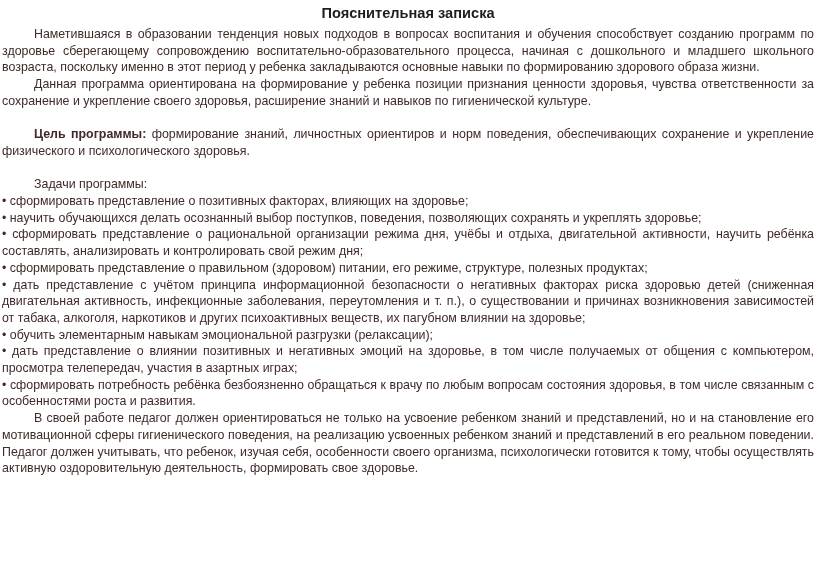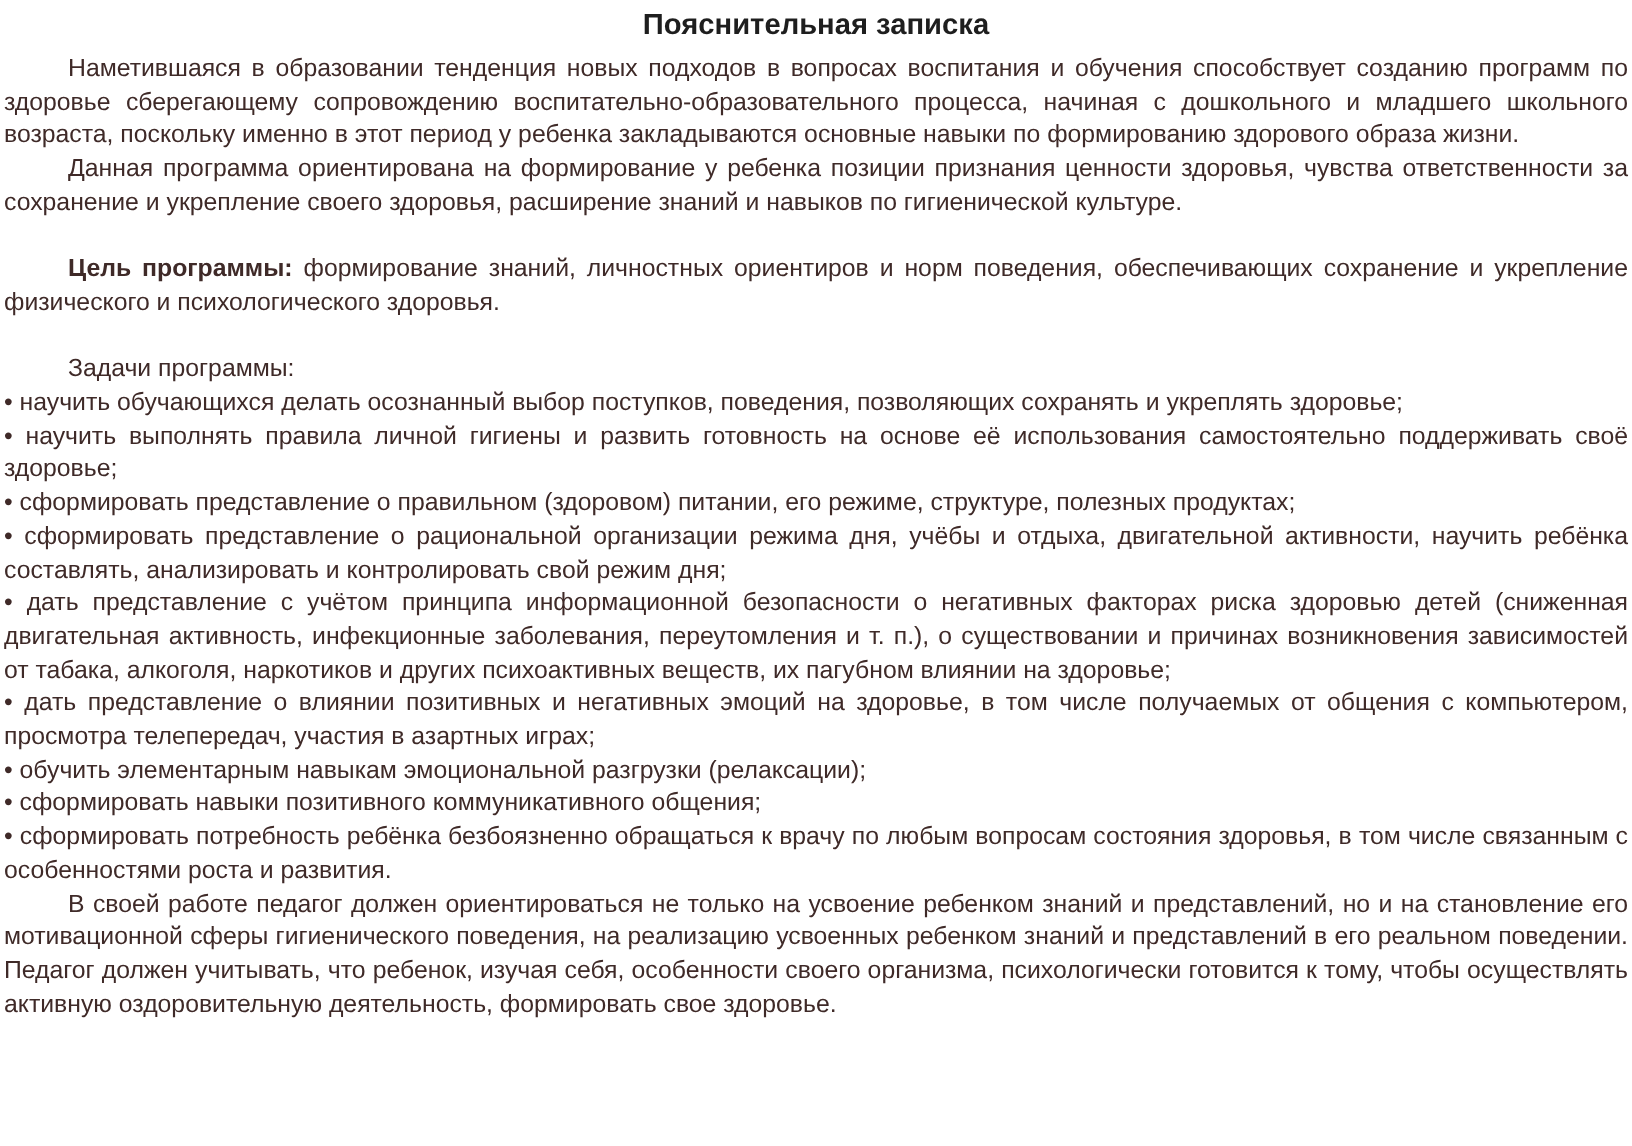--- a/index.html
+++ b/index.html
@@ -62,36 +62,35 @@
   <p class="para indent">Данная программа ориентирована на формирование у ребенка позиции признания ценности здоровья, чувства ответственности за сохранение и укрепление своего здоровья, расширение знаний и навыков по гигиенической культуре.</p>
 
   <div class="spacer"></div>
 
   <p class="para indent"><strong>Цель программы:</strong><span> формирование знаний, личностных ориентиров и норм поведения, обеспечивающих сохранение и укрепление физического и психологического здоровья.</span></p>
 
   <div class="spacer"></div>
 
   <p class="para indent bold">Задачи программы:</p>
 
+  <p class="para"><span class="marker">• </span><span>сформировать представление о позитивных факторах, влияющих на здоровье;</span></p>
 
   <p class="para"><span class="marker">• </span><span>научить обучающихся делать осознанный выбор поступков, поведения, позволяющих сохранять и укреплять здоровье;</span></p>
 
-  <p class="para"><span class="marker">• </span><span>научить выполнять правила личной гигиены и развить готовность на основе её использования самостоятельно поддерживать своё здоровье;</span></p>
+
+  <p class="para"><span class="marker">• </span><span>сформировать представление о рациональной организации режима дня, учёбы и отдыха, двигательной активности, научить ребёнка составлять, анализировать и контролировать свой режим дня;</span></p>
 
   <p class="para"><span class="marker">• </span><span>сформировать представление о правильном (здоровом) питании, его режиме, структуре, полезных продуктах;</span></p>
 
-  <p class="para"><span class="marker">• </span><span>сформировать представление о рациональной организации режима дня, учёбы и отдыха, двигательной активности, научить ребёнка составлять, анализировать и контролировать свой режим дня;</span></p>
+  <p class="para"><span class="marker">• </span><span>дать представление с учётом принципа информационной безопасности о негативных факторах риска здоровью детей (сниженная двигательная активность, инфекционные заболевания, переутомления и т. п.), о существовании и причинах возникновения зависимостей от табака, алкоголя, наркотиков и других психоактивных веществ, их пагубном влиянии на здоровье;</span></p>
 
-  <p class="para"><span class="marker">• </span><span>дать представление с учётом принципа информационной безопасности о негативных факторах риска здоровью детей (сниженная двигательная активность, инфекционные заболевания, переутомления и т. п.), о существовании и причинах возникновения зависимостей от табака, алкоголя, наркотиков и других психоактивных веществ, их пагубном влиянии на здоровье;</span></p>
+  <p class="para"><span class="marker">• </span><span>обучить элементарным навыкам эмоциональной разгрузки (релаксации);</span></p>
 
   <p class="para"><span class="marker">• </span><span>дать представление о влиянии позитивных и негативных эмоций на здоровье, в том числе получаемых от общения с компьютером, просмотра телепередач, участия в азартных играх;</span></p>
 
-  <p class="para"><span class="marker">• </span><span>обучить элементарным навыкам эмоциональной разгрузки (релаксации);</span></p>
-
-  <p class="para"><span class="marker">• </span><span>сформировать навыки позитивного коммуникативного общения;</span></p>
 
 
   <p class="para"><span class="marker">• </span><span>сформировать потребность ребёнка безбоязненно обращаться к врачу по любым вопросам состояния здоровья, в том числе связанным с особенностями роста и развития.</span></p>
 
 
   <p class="para indent">В своей работе педагог должен ориентироваться не только на усвоение ребенком знаний и представлений, но и на становление его мотивационной сферы гигиенического поведения, на реализацию усвоенных ребенком знаний и представлений в его реальном поведении. Педагог должен учитывать, что ребенок, изучая себя, особенности своего организма, психологически готовится к тому, чтобы осуществлять активную оздоровительную деятельность, формировать свое здоровье.</p>
 
 </div>
 
 </body></html>

